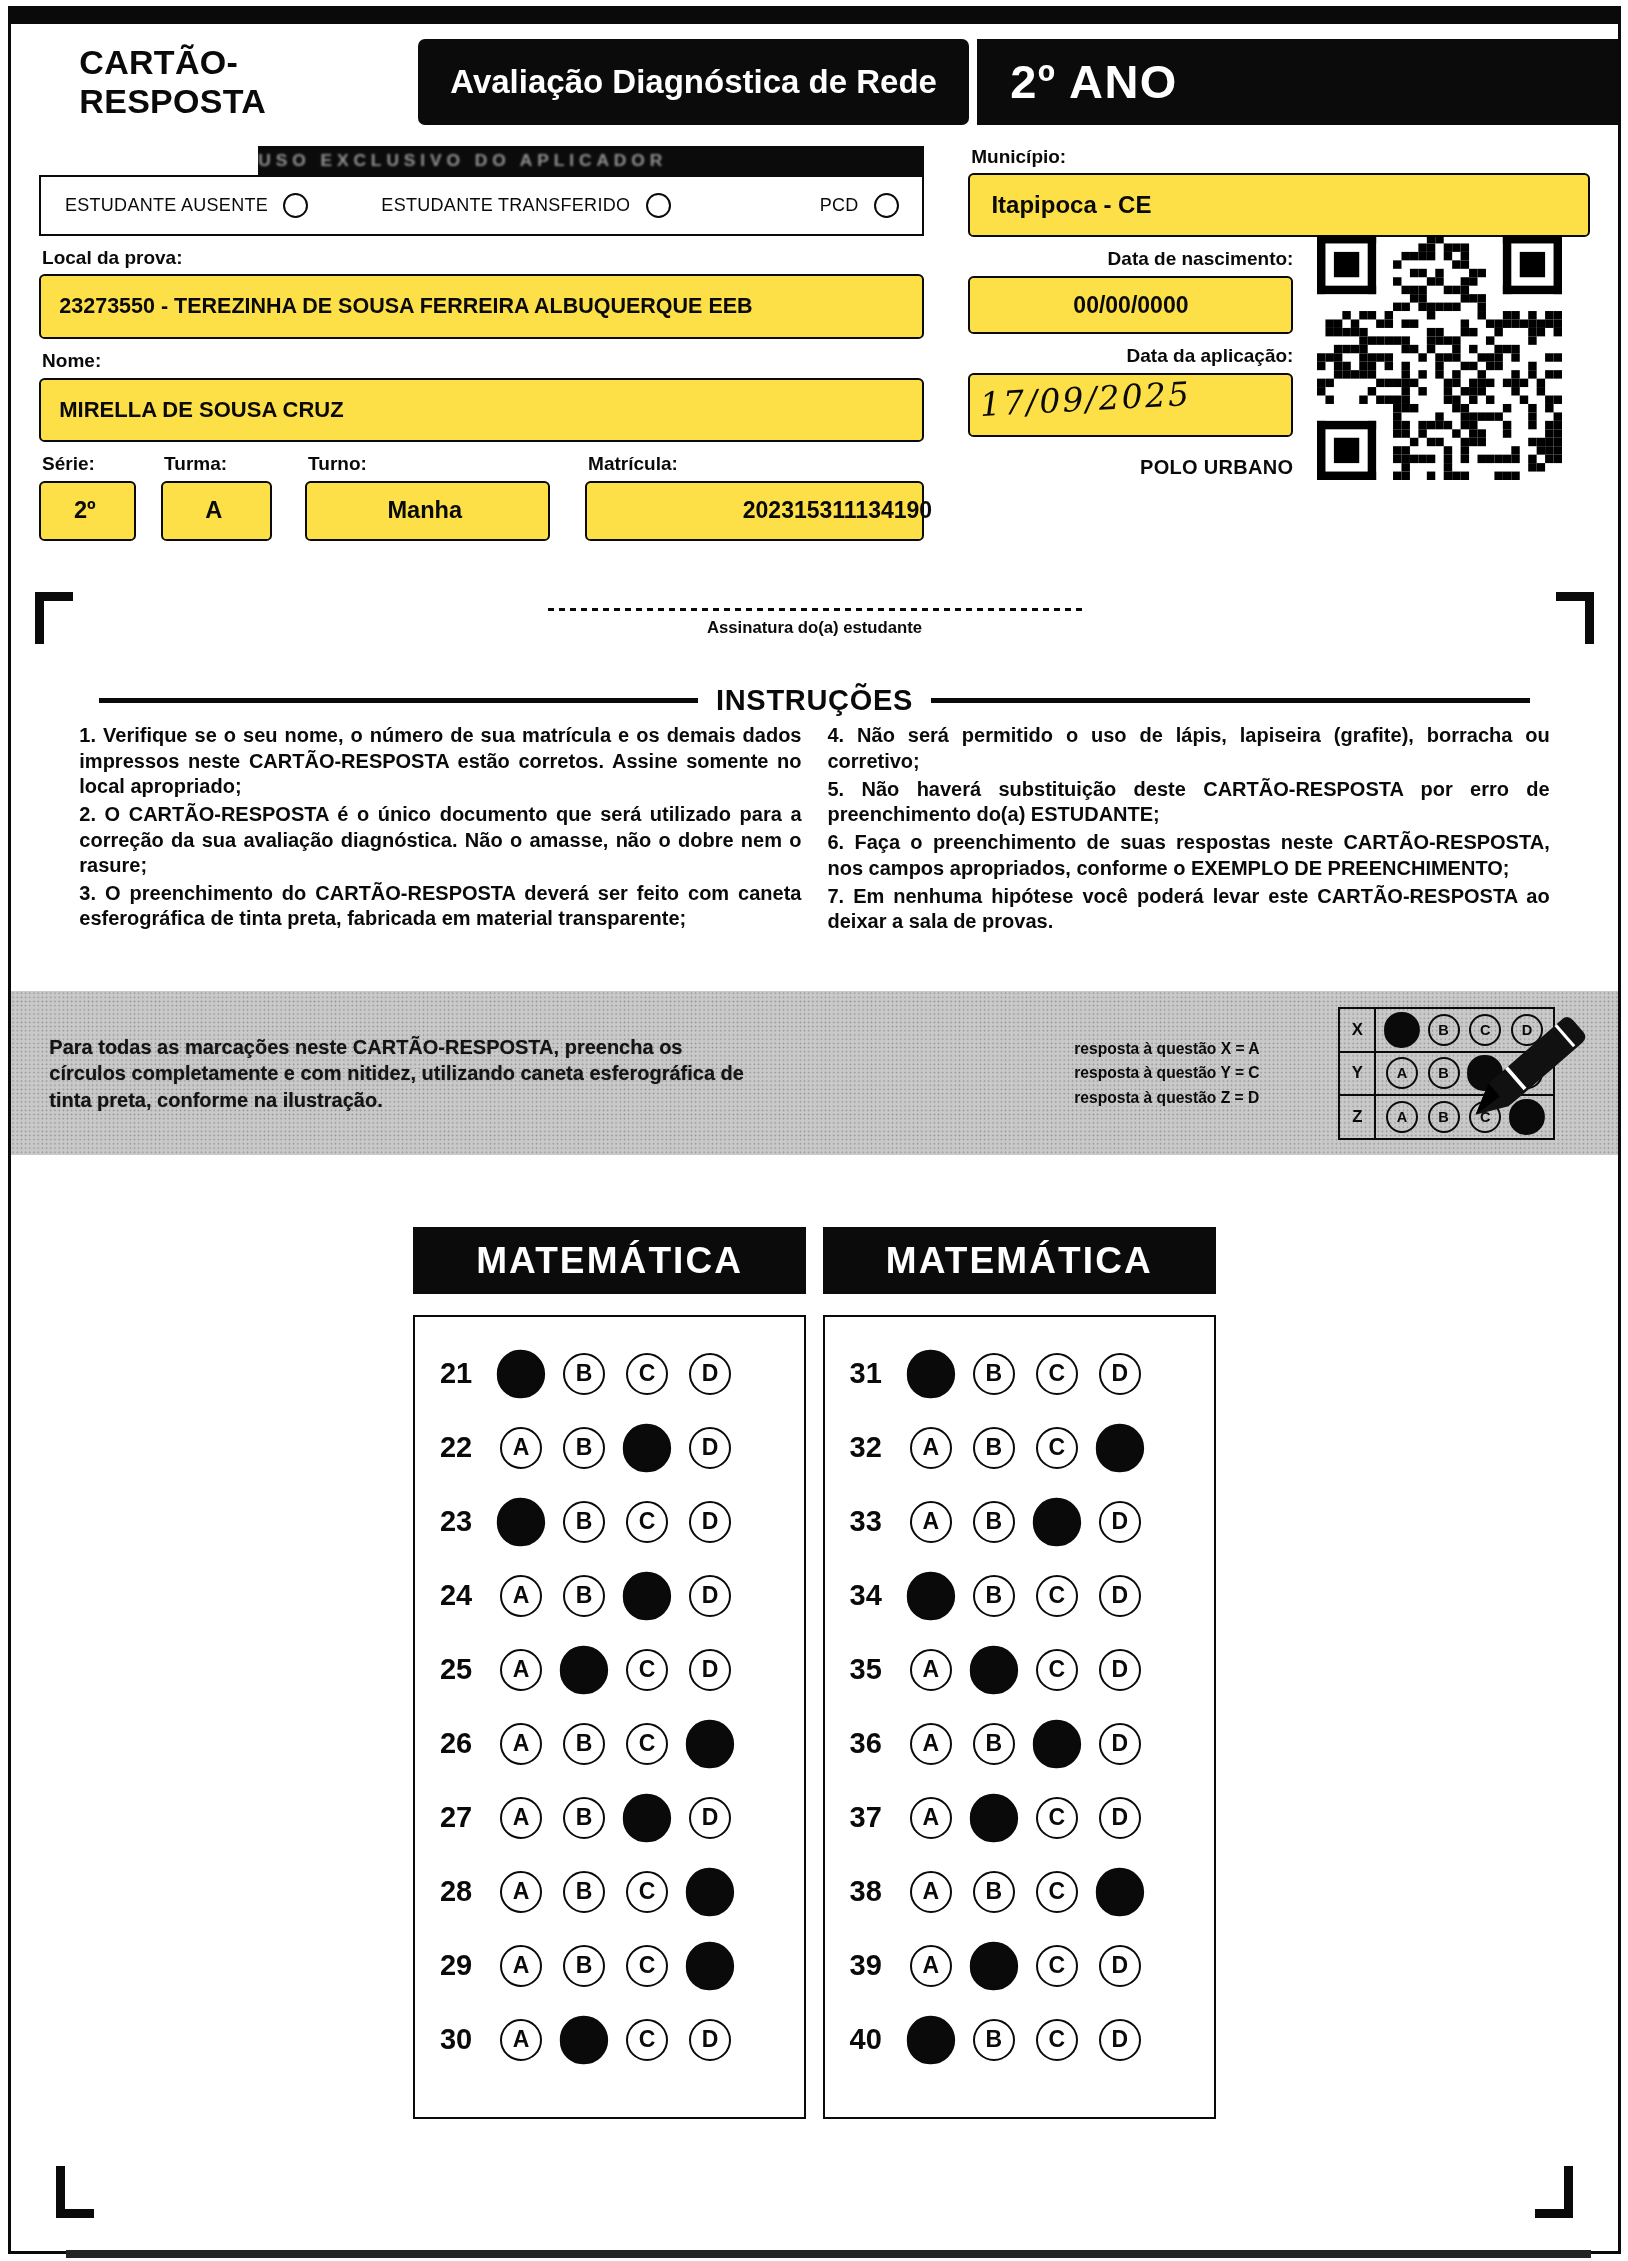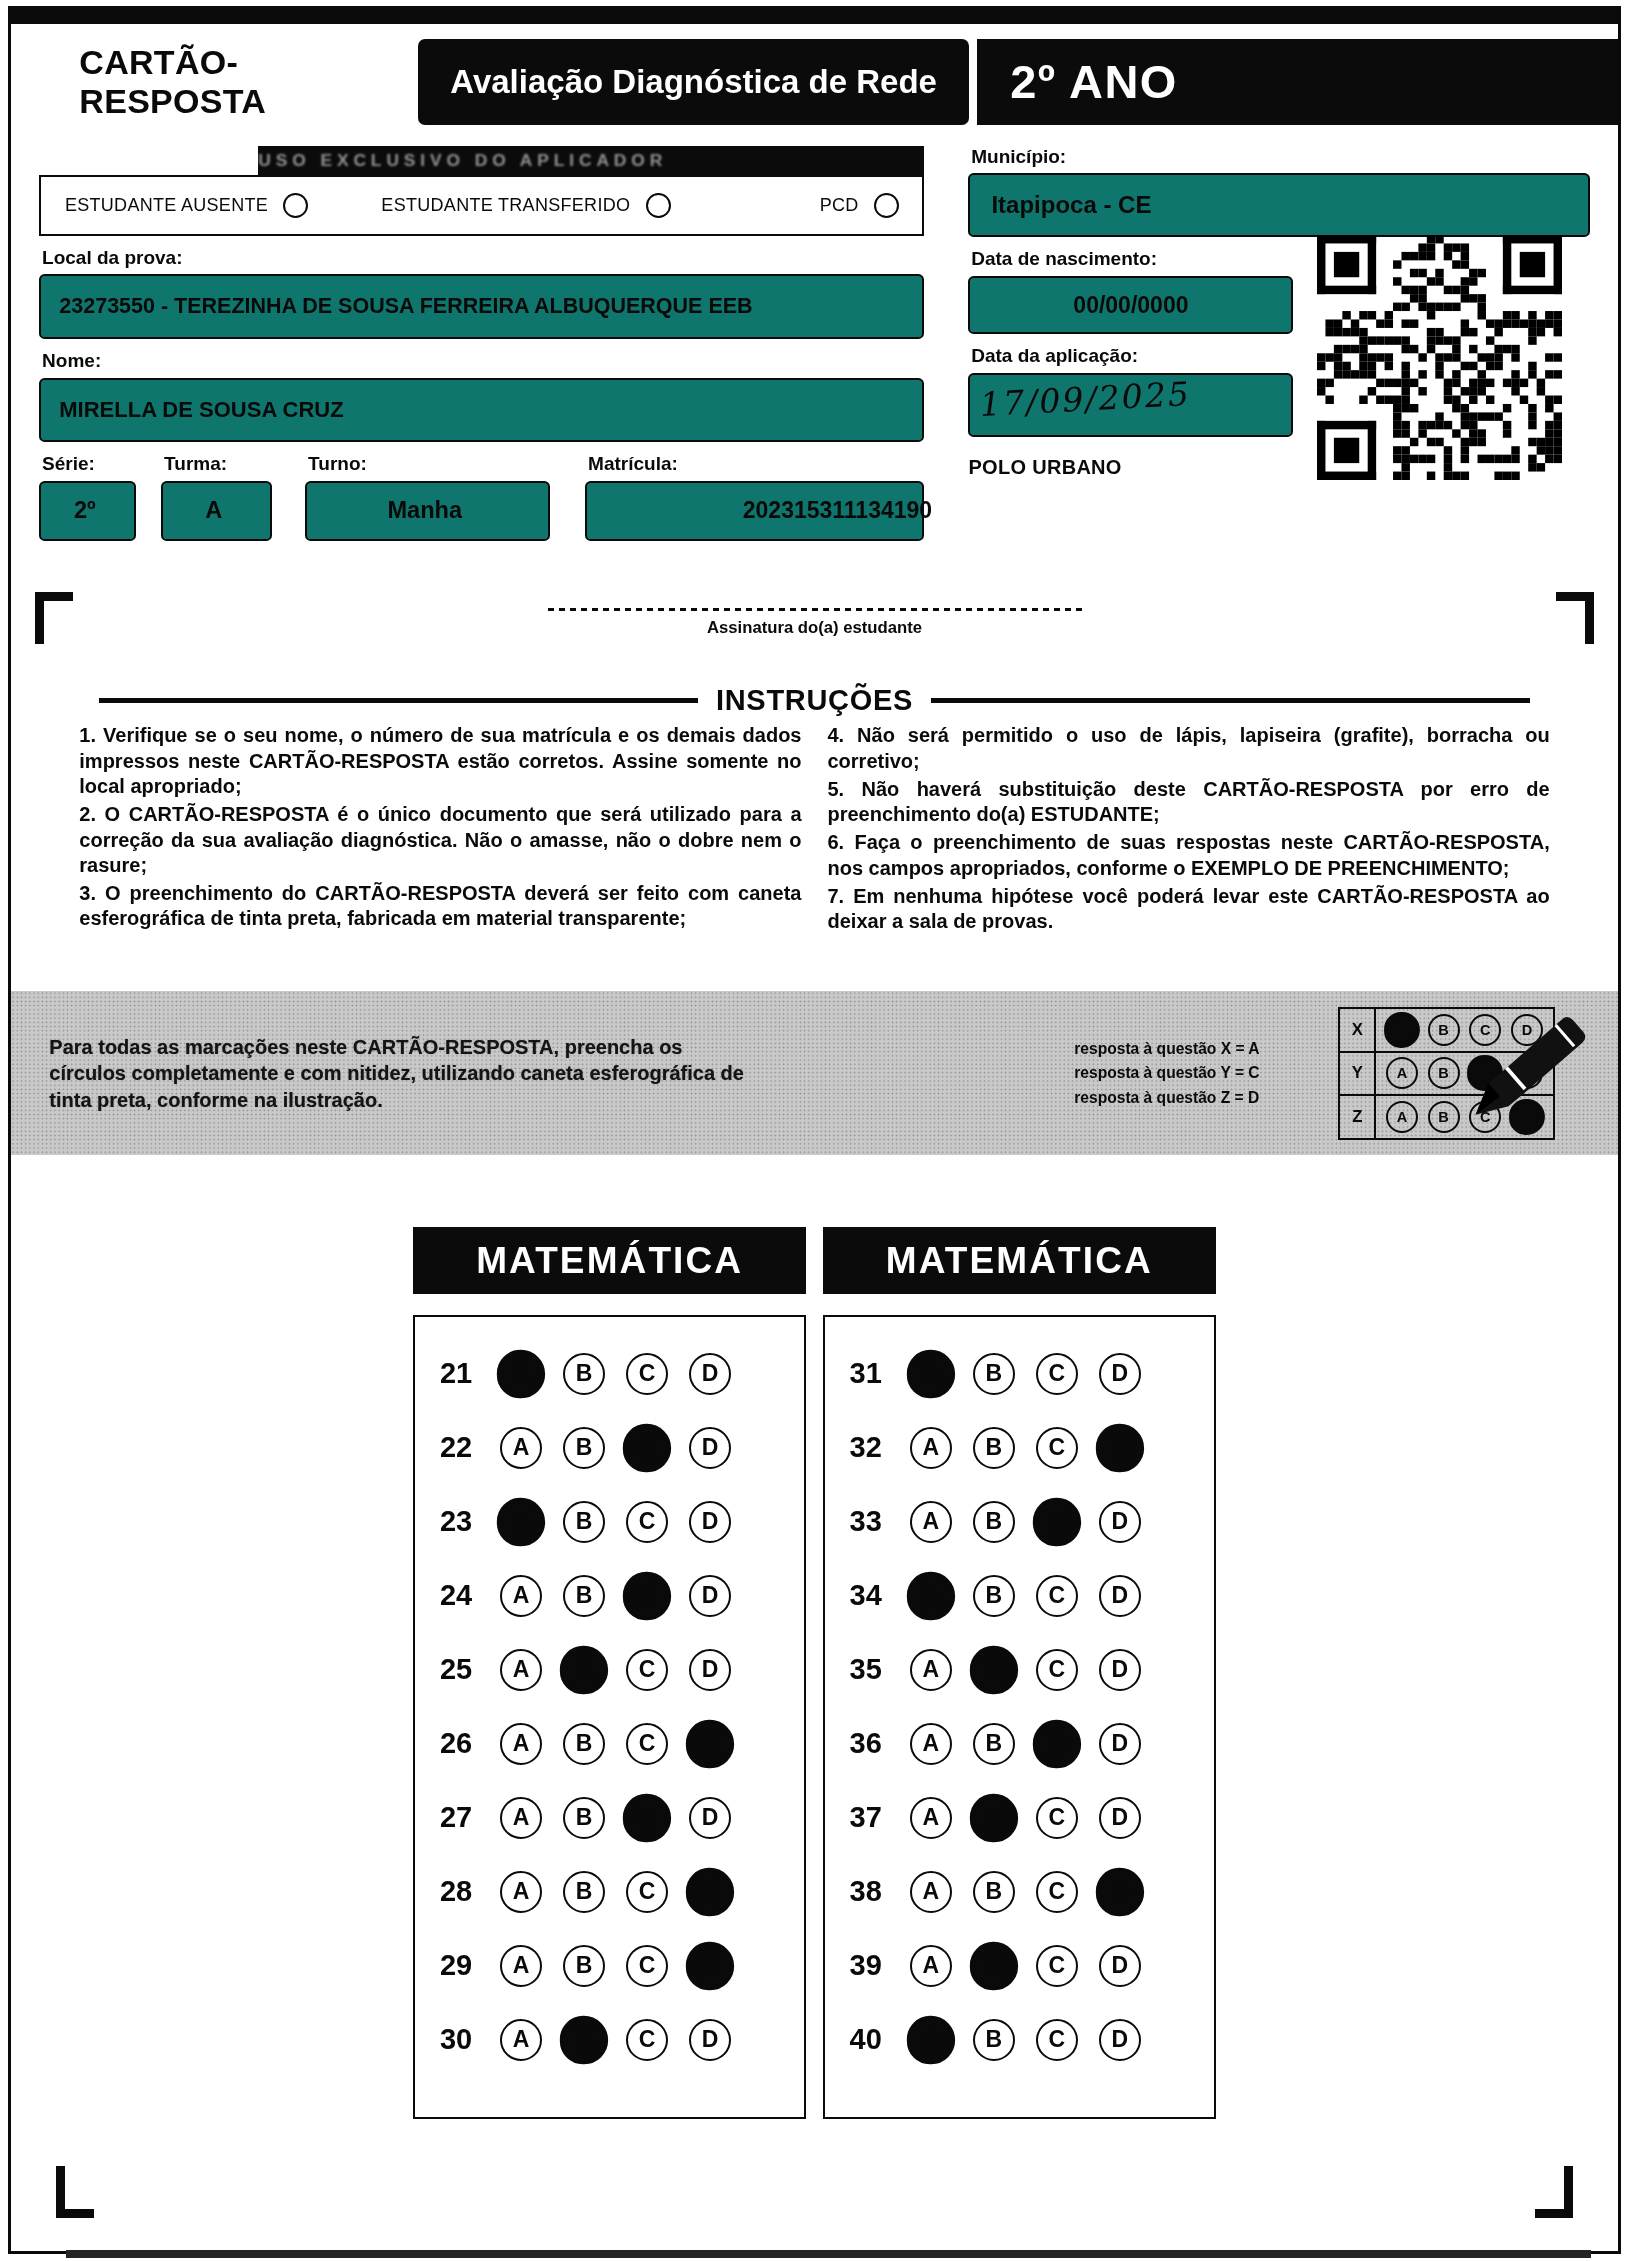--- a/index.html
+++ b/index.html
@@ -25,37 +25,37 @@
   .aplicador-text{ color:rgba(255,255,255,.55); font-size:17.4px; font-weight:600; letter-spacing:4.9px; filter:blur(0.8px); white-space:nowrap; }
 
   .status-box{ border:2.1px solid var(--ink); height:61px; display:flex; align-items:center; padding:0 23.6px; }
   .status-item{ display:flex; align-items:center; gap:15.3px; }
   .status-item:nth-child(2){ margin-left:73px; }
   .status-item:nth-child(3){ margin-left:149px; }
   .status-label{ font-size:18px; letter-spacing:0.3px; white-space:nowrap; }
   .status-bubble{ width:25px; height:25px; border:2.1px solid var(--ink); border-radius:50%; flex:0 0 auto; }
 
   .field-label{ font-size:19px; font-weight:700; margin:11px 0 5.6px 2.8px; }
-  .field-box{ border:2.1px solid var(--ink); border-radius:5.6px; display:flex; align-items:center; padding:0 18px; font-weight:700; background:#0f766e; }
+  .field-box{ border:2.1px solid var(--ink); border-radius:5.6px; display:flex; align-items:center; padding:0 18px; font-weight:700; background:#fde047; }
   .local-box{ height:65px; font-size:21.5px; }
   .nome-box{ height:64px; font-size:22px; }
 
   .small-row{ display:flex; }
   .small-field{ display:flex; flex-direction:column; }
   .sf-serie{ width:97px; }
   .sf-turma{ width:111px; margin-left:25px; }
   .sf-turno{ width:245px; margin-left:33px; }
   .sf-matricula{ flex:1; margin-left:35px; }
   .small-box{ height:60px; justify-content:center; font-size:23.6px;padding-left:12px; }
   .matricula-box{ justify-content:flex-end; padding-right:0; overflow:visible; }
   .matricula-box span{ transform:translateX(9.7px); font-size:23px; }
 
   .municipio-label{ margin-top:0; }
   .municipio-box{ height:64px; font-size:24px; padding-left:21px; }
-  .right-row{ display:flex; gap:24px; }
+  .right-row{ display:flex; gap:24px;text-align:right; }
   .right-fields{ flex:0 0 325px; }
   .nascimento-box{ height:58px; justify-content:center; font-size:23px; }
   .aplicacao-box{ height:64px; overflow:visible; padding-left:9.7px; }
   .handwritten{ font-family:"DejaVu Serif",serif; font-style:italic; font-weight:400; font-size:33px; letter-spacing:2.1px; transform:rotate(-3deg); transform-origin:left center; white-space:nowrap; }
   .polo{ font-size:20px; font-weight:700; margin-top:19.5px; letter-spacing:0.3px; }
   .qr-wrap{ width:245px; height:245px; margin-top:-2.8px; flex:0 0 auto; }
 
   
   .signature{ margin-top:67px; display:flex; flex-direction:column; align-items:center; }
   .sig-line{ width:534px; height:3.5px; background:repeating-linear-gradient(90deg,var(--ink) 0 6.3px,transparent 6.3px 11px); }

